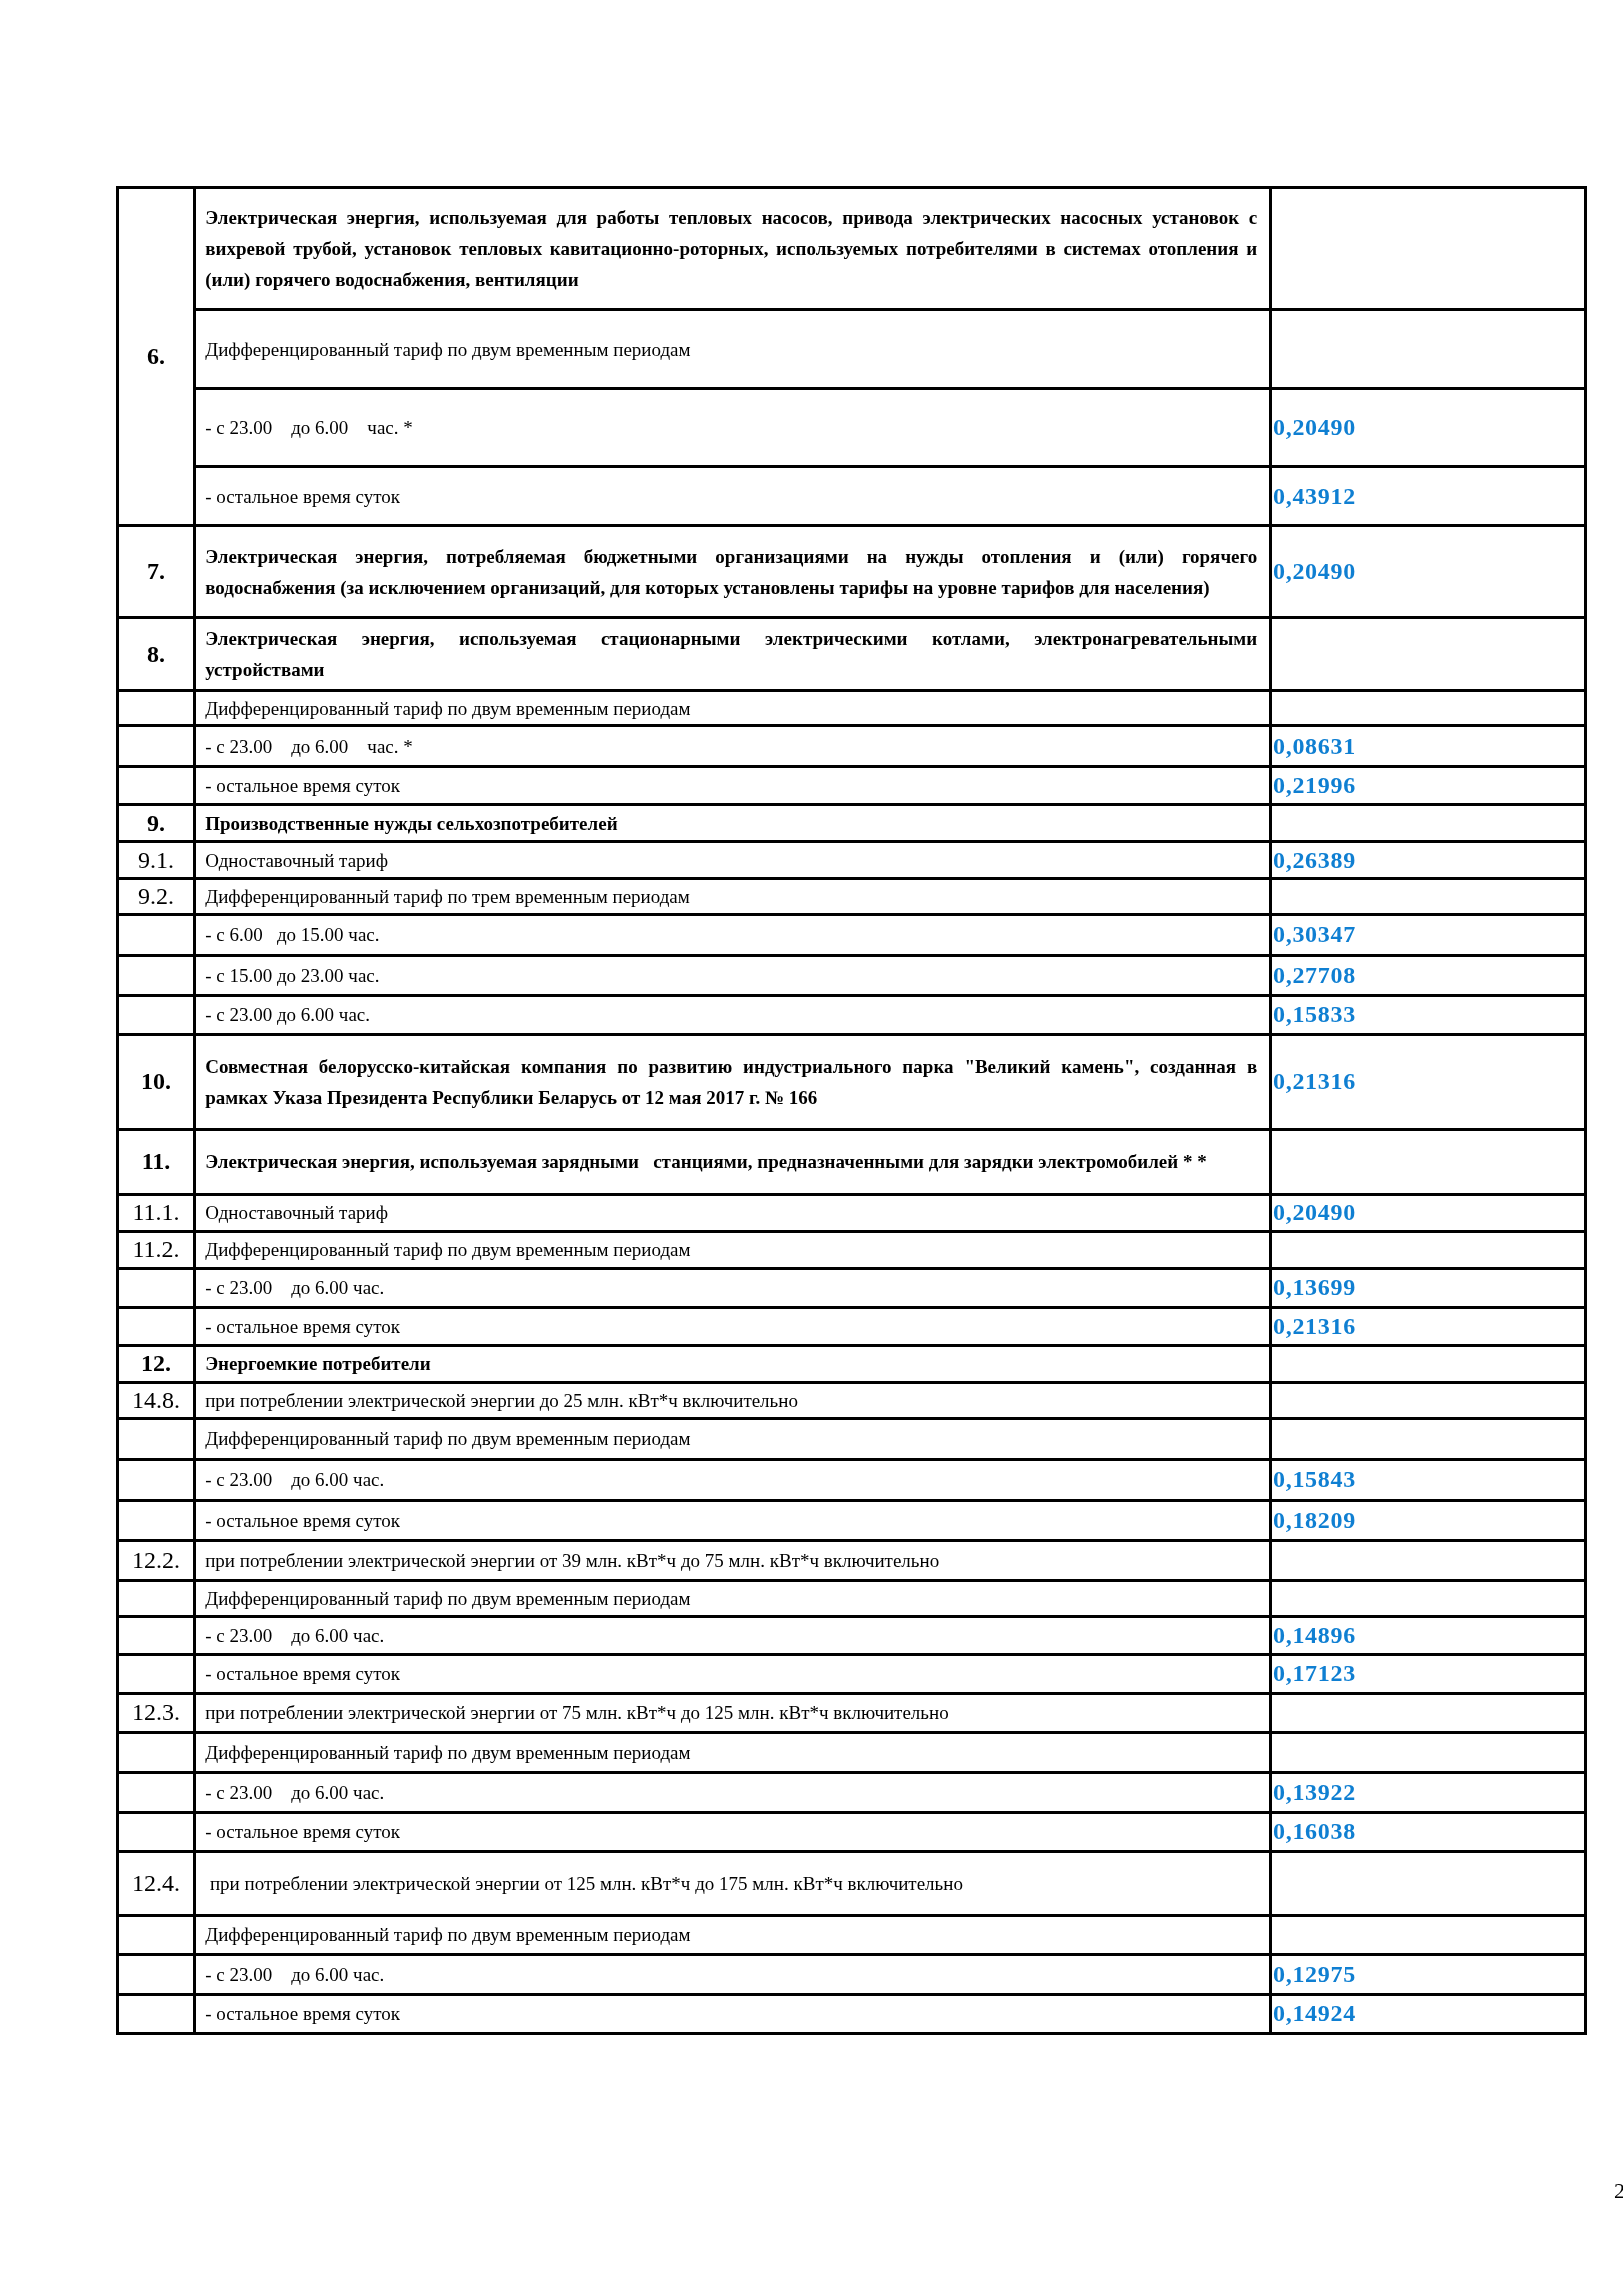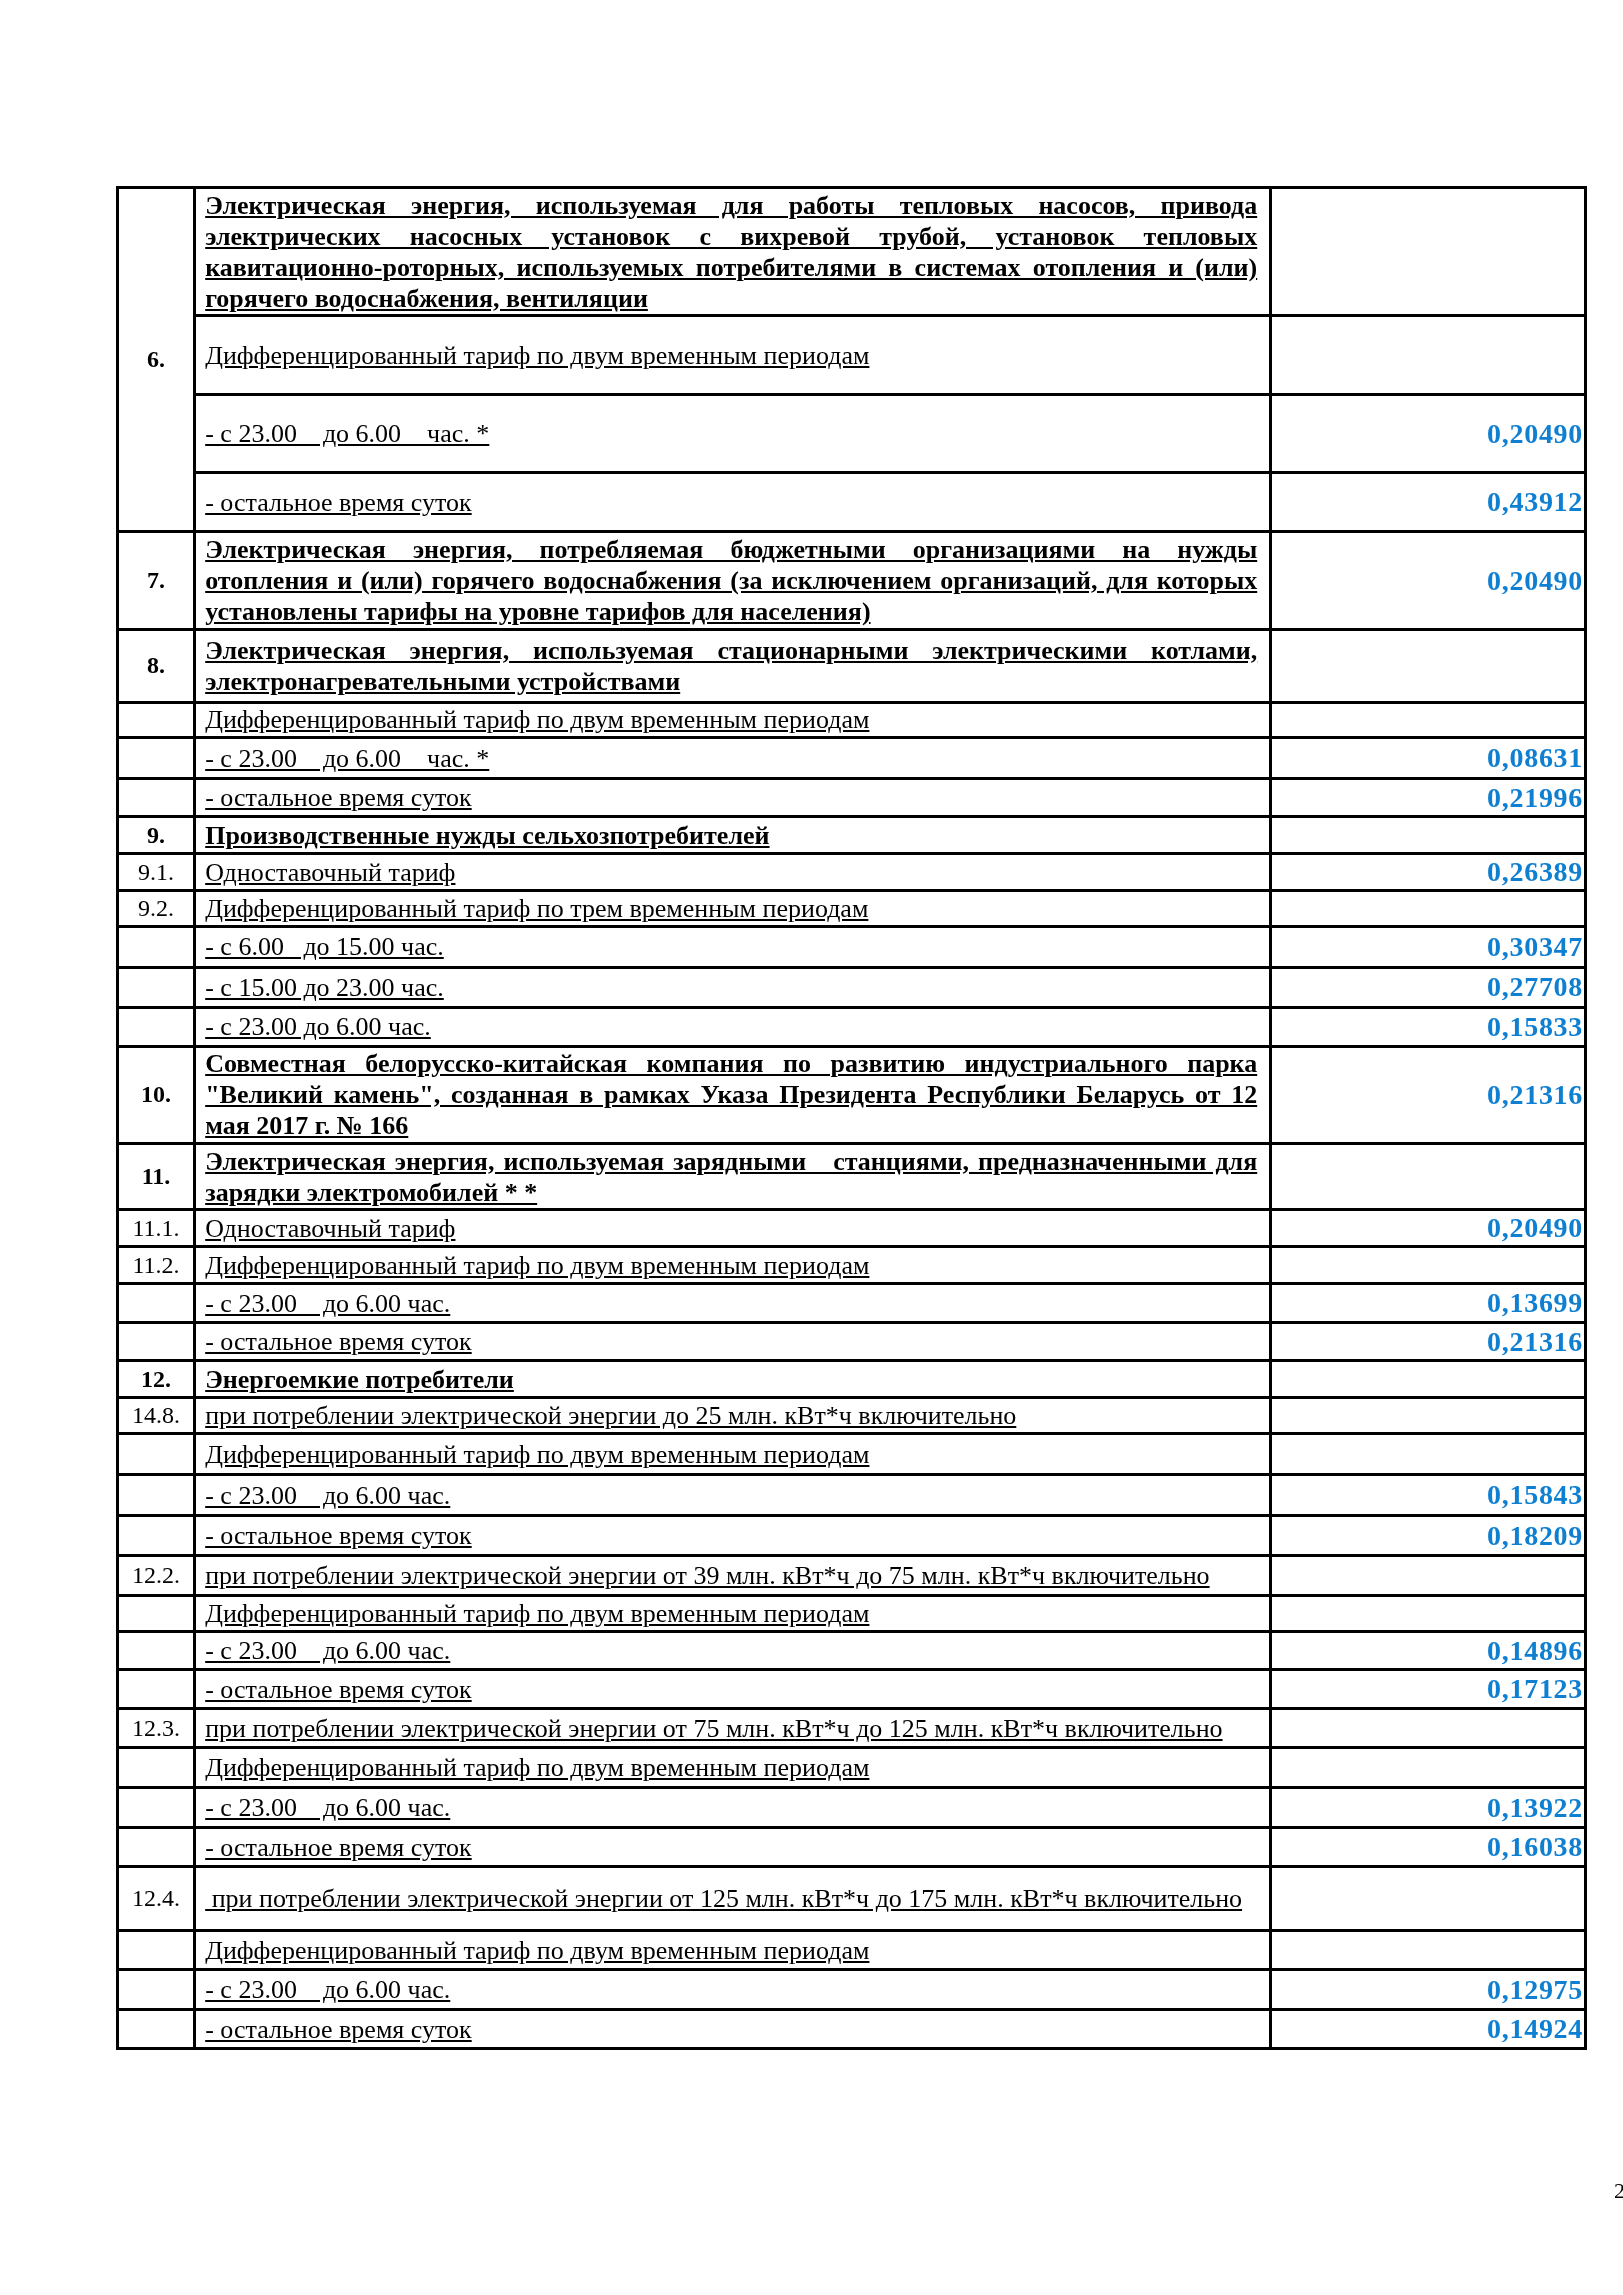--- a/index.html
+++ b/index.html
@@ -22,33 +22,32 @@
     border:3.3px solid #000;
     vertical-align:middle;
     overflow:hidden;
   }
   td.num{
     text-align:center;
     font-size:24px;
     padding:0 2.6px;
   }
   td.desc{
-    font-size:26px;
+    font-size:19px;
     line-height:31px;
     padding:0.7px 11.8px 0.7px 9.2px;
-    text-decoration:underline;
   }
   td.desc.j{
     text-align:justify;
     text-align-last:left;
   }
   td.val{
-    text-align:right;
+    text-align:left;
     font-weight:700;
-    font-size:28px;
+    font-size:24px;
     letter-spacing:0.7px;
     color:var(--accent,#0f7fd2);
   }
   tr.b td.desc, tr.b td.num{font-weight:700;}
   .page-number{
     position:absolute;
     left:1614px;top:2178px;
     font-size:22px;
     color:#000;
   }

